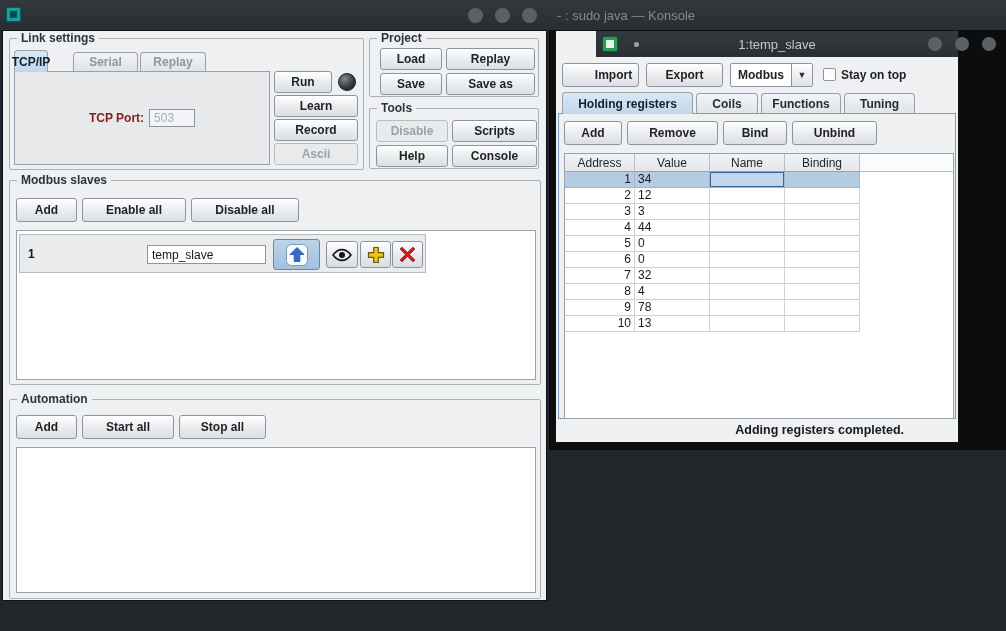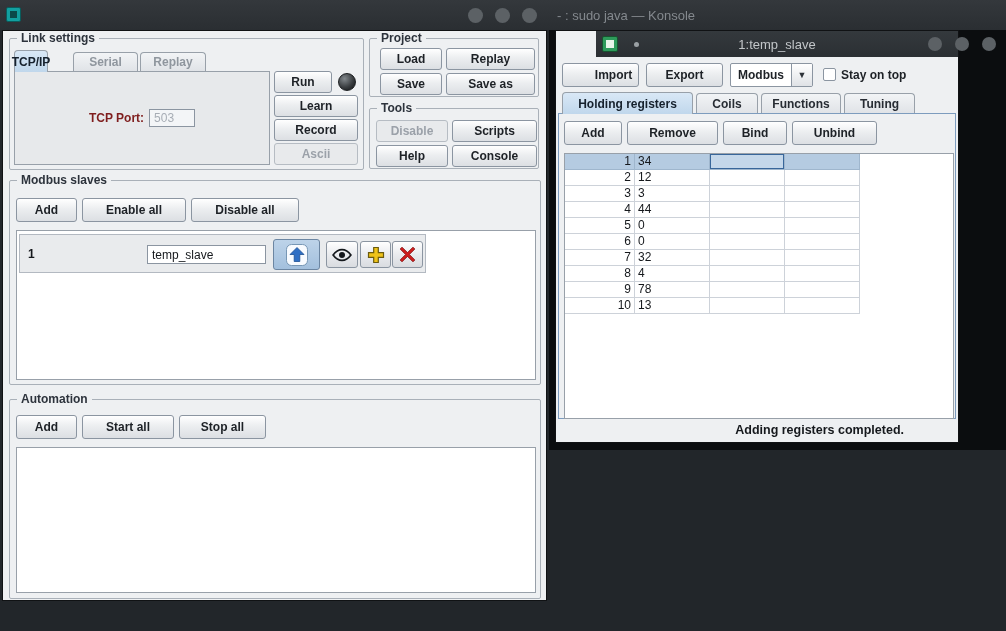--- a/index.html
+++ b/index.html
@@ -194,20 +194,27 @@
     <div class="tab plain" style="left:288px;top:62px;width:71px;height:20px;">Tuning</div>
 
     <div class="panel-sunken" style="left:2px;top:82px;width:398px;height:306px;background:#eef0f2;border-color:#7d9cbe;"></div>
 
     <div class="btn" style="left:8px;top:90px;width:58px;height:24px;z-index:3;">Add</div>
     <div class="btn" style="left:71px;top:90px;width:91px;height:24px;z-index:3;">Remove</div>
     <div class="btn" style="left:167px;top:90px;width:64px;height:24px;z-index:3;">Bind</div>
     <div class="btn" style="left:236px;top:90px;width:85px;height:24px;z-index:3;">Unbind</div>
 
     <div class="tablebox" style="left:8px;top:122px;width:390px;height:266px;z-index:3;">
+      <div class="thead">
+        <div class="th c-addr">Address</div>
+        <div class="th c-val">Value</div>
+        <div class="th c-name">Name</div>
+        <div class="th c-bind">Binding</div>
+        <div class="th-filler"></div>
+      </div>
       <div class="trow selected">
         <div class="tc c-addr">1</div>
         <div class="tc c-val">34</div>
         <div class="tc c-name focus-cell"></div>
         <div class="tc c-bind"></div>
       </div>
       <div class="trow">
         <div class="tc c-addr">2</div>
         <div class="tc c-val">12</div>
         <div class="tc c-name"></div>

